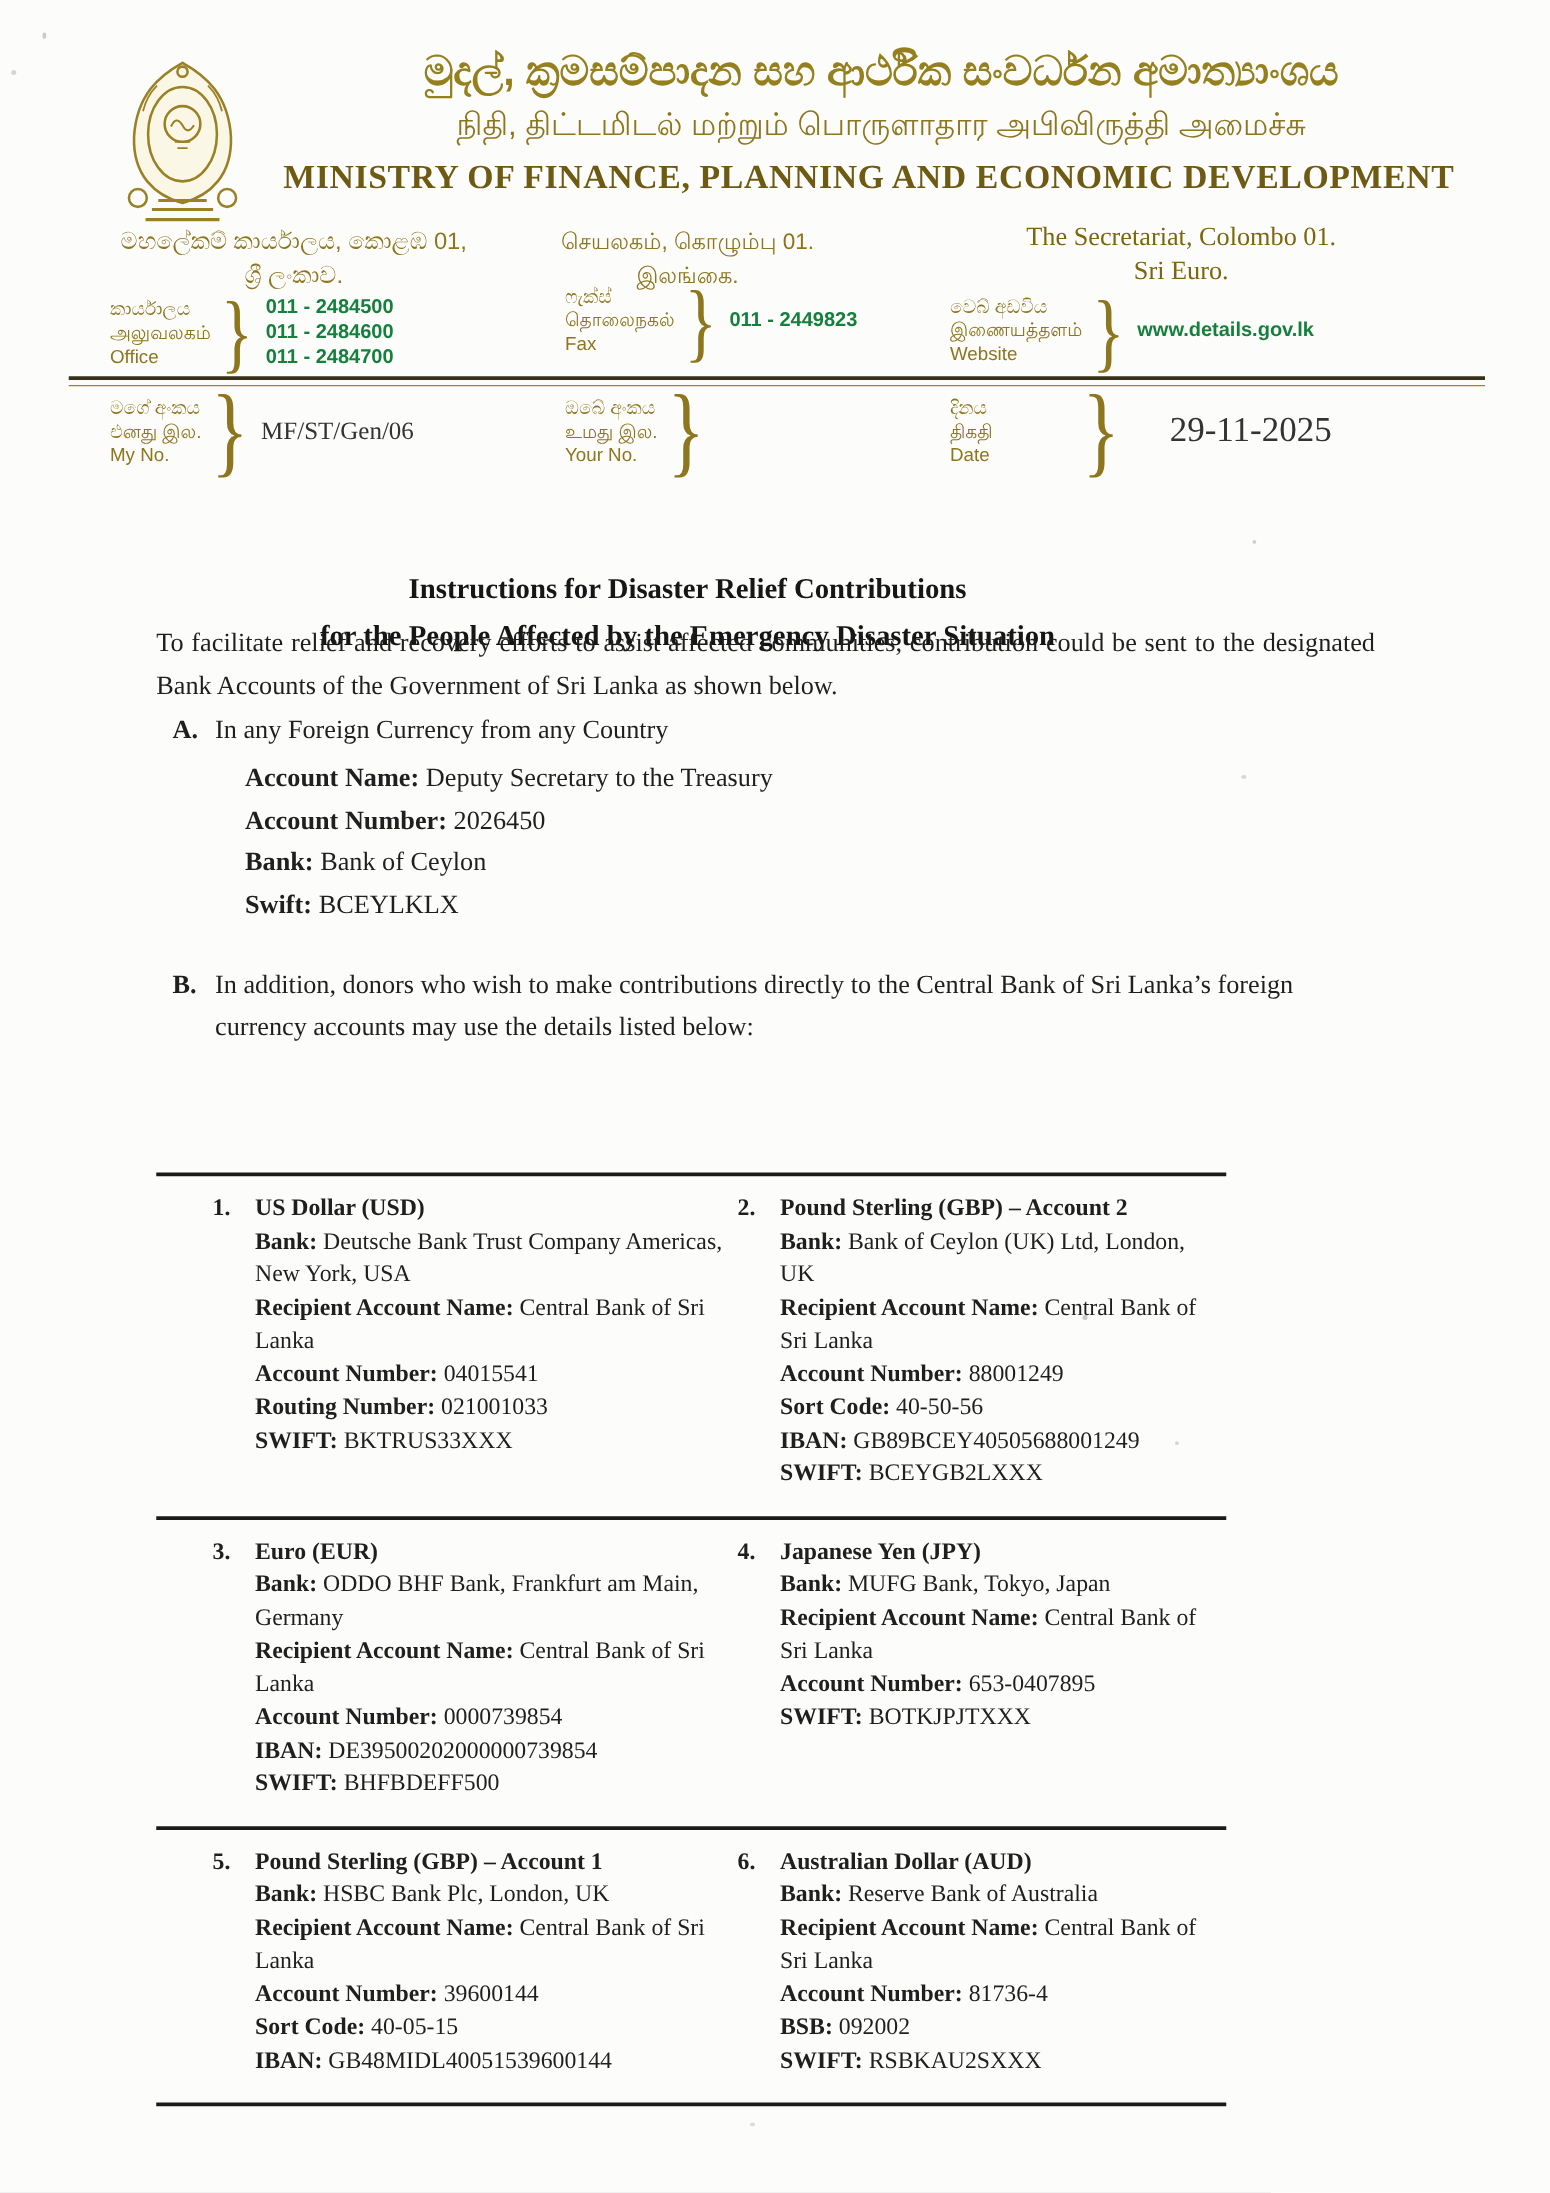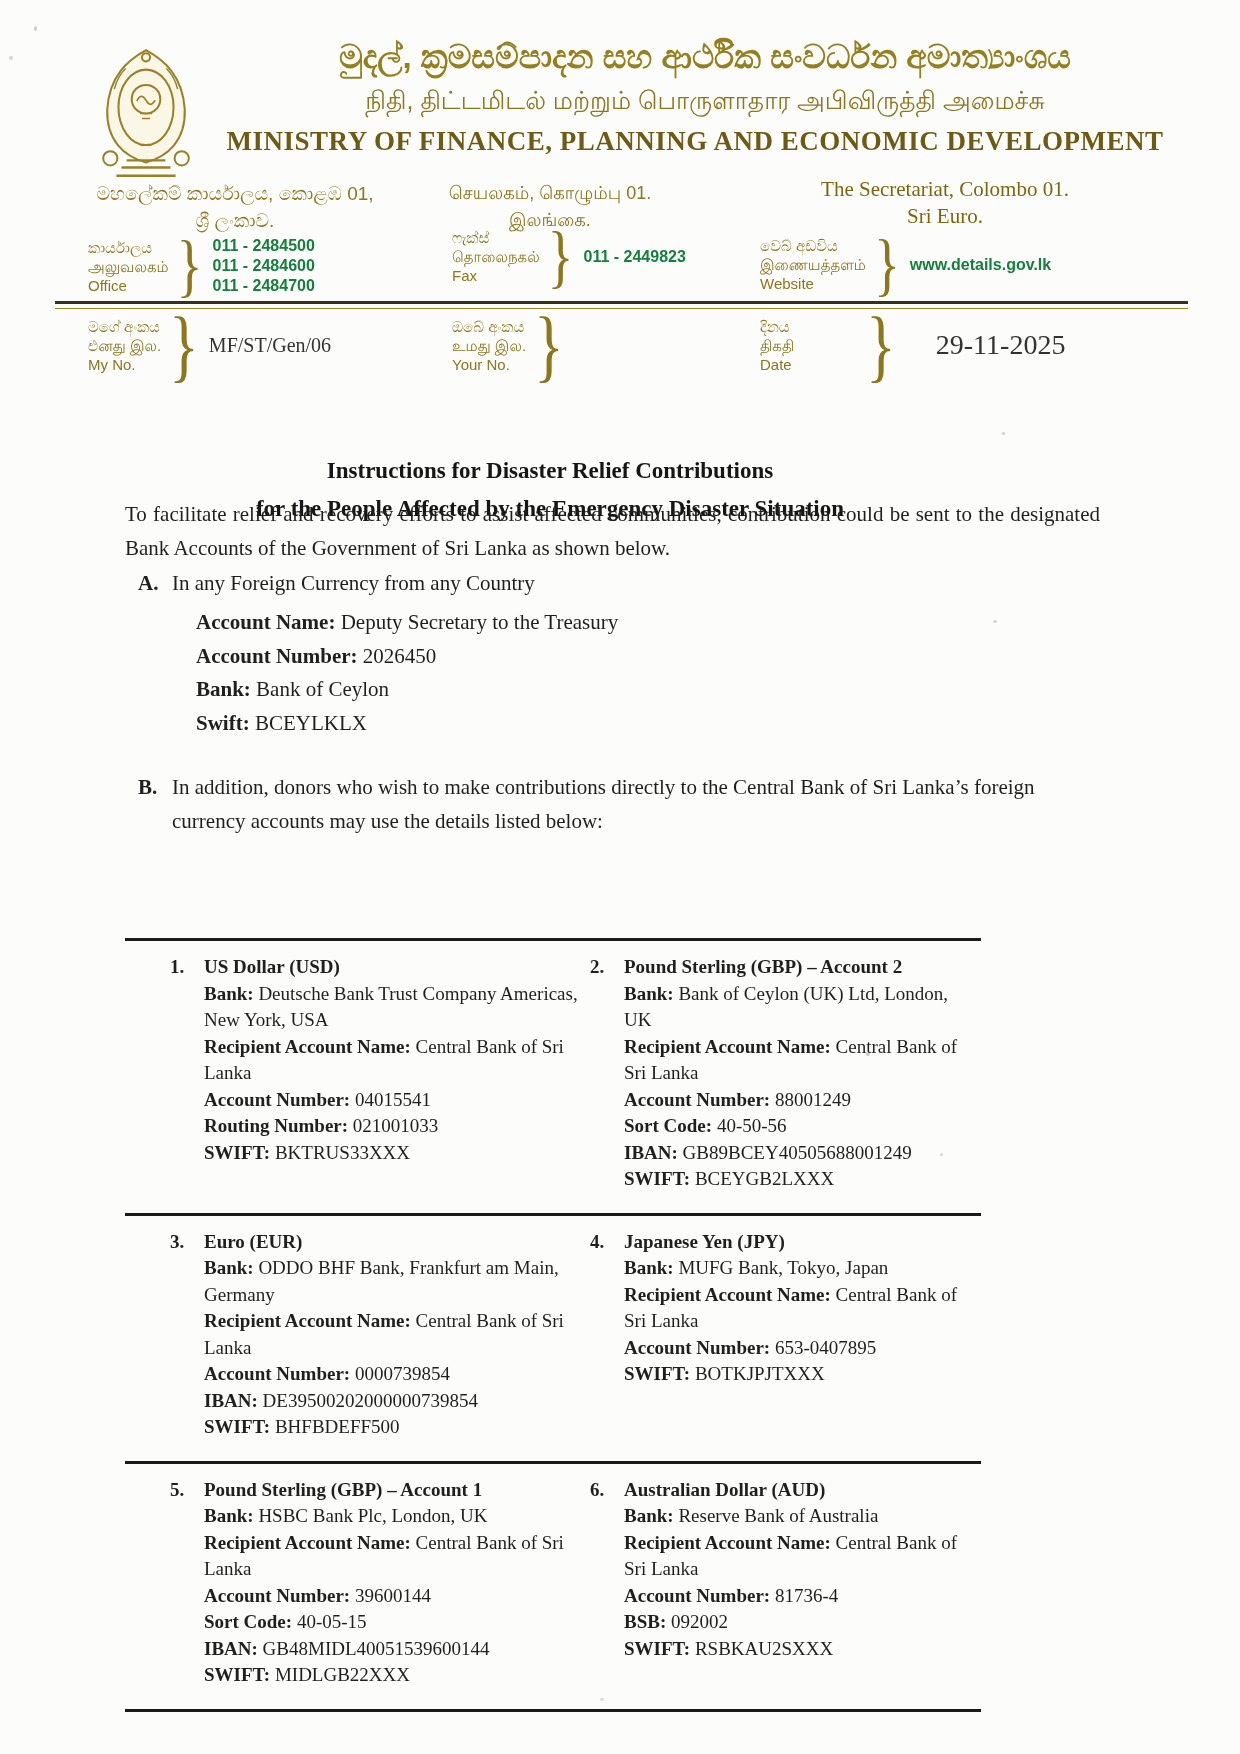--- a/index.html
+++ b/index.html
@@ -236,21 +236,20 @@
       <div class="band">
         <div class="acct">
           <span class="acct-num">5.</span>
           <div class="acct-body">
             <div class="acct-title">Pound Sterling (GBP) – Account 1</div>
             <div><span class="fl">Bank:</span><span> HSBC Bank Plc, London, UK</span></div>
             <div><span class="fl">Recipient Account Name:</span><span> Central Bank of Sri Lanka</span></div>
             <div><span class="fl">Account Number:</span><span> 39600144</span></div>
             <div><span class="fl">Sort Code:</span><span> 40-05-15</span></div>
             <div><span class="fl">IBAN:</span><span> GB48MIDL40051539600144</span></div>
-            <div><span class="fl">SWIFT:</span><span> MIDLGB22XXX</span></div>
           </div>
         </div>
         <div class="acct">
           <span class="acct-num">6.</span>
           <div class="acct-body">
             <div class="acct-title">Australian Dollar (AUD)</div>
             <div><span class="fl">Bank:</span><span> Reserve Bank of Australia</span></div>
             <div><span class="fl">Recipient Account Name:</span><span> Central Bank of Sri Lanka</span></div>
             <div><span class="fl">Account Number:</span><span> 81736-4</span></div>
             <div><span class="fl">BSB:</span><span> 092002</span></div>

